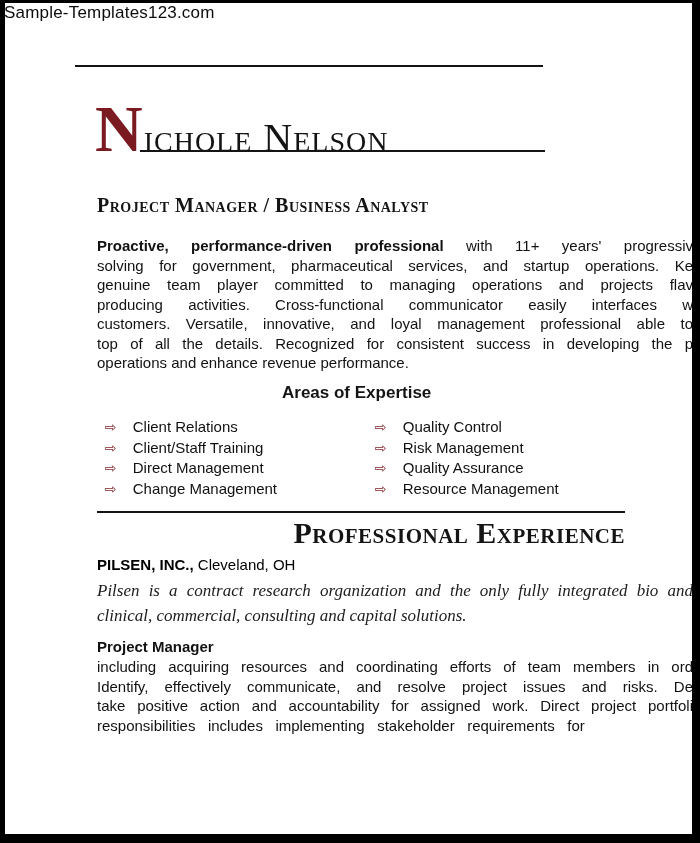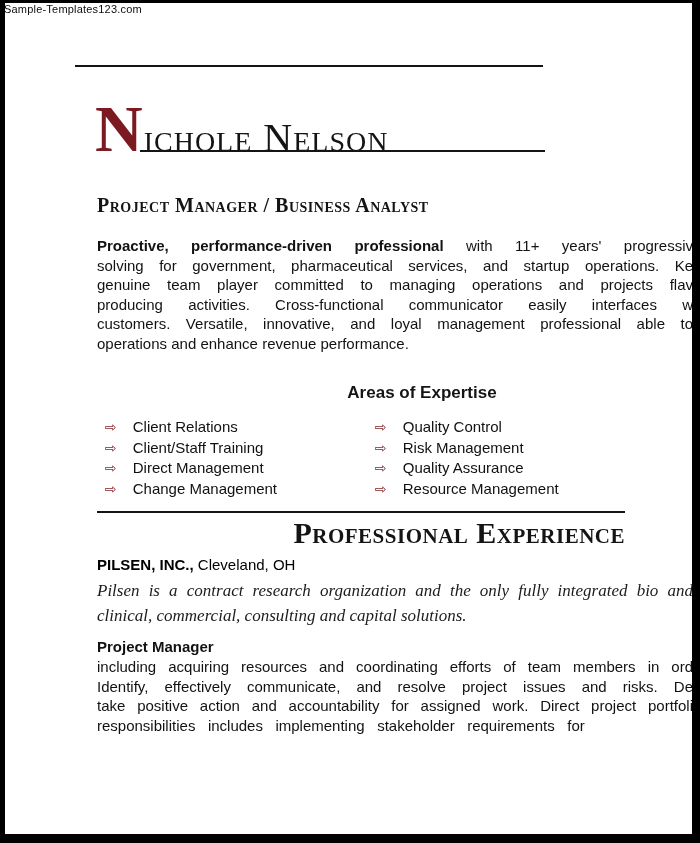--- a/index.html
+++ b/index.html
@@ -6,42 +6,42 @@
   #page{
     position:relative;width:700px;height:843px;background:#ffffff;
     overflow:hidden;font-family:"Liberation Sans",sans-serif;color:#111;
   }
   .border{position:absolute;background:#000;}
   #border-top{left:0;top:0;width:700px;height:3px;}
   #border-left{left:0;top:0;width:5px;height:843px;}
   #border-right{left:692px;top:0;width:8px;height:843px;}
   #border-bottom{left:0;top:834px;width:700px;height:9px;}
 
-  .watermark{position:absolute;left:4px;top:3px;font-size:11px;letter-spacing:0.2px;color:#0d0d0d;}
+  .watermark{position:absolute;left:4px;top:3px;font-size:17px;letter-spacing:0.2px;color:#0d0d0d;}
 
   .rule{position:absolute;height:2px;background:#141414;}
   #rule-top{left:75px;top:65px;width:468px;}
   #rule-name{left:140px;top:150px;width:405px;}
   #rule-section{left:97px;top:511px;width:528px;}
 
   #name-block{position:absolute;left:95px;top:96px;display:flex;align-items:baseline;
     font-family:"Liberation Serif",serif;line-height:1;}
   #name-initial{font-size:66px;font-weight:bold;}
   #name-rest{font-size:40px;font-variant:small-caps;letter-spacing:1px;margin-left:1px;color:#141414;}
 
   #resume-title{position:absolute;left:97px;top:194px;font-family:"Liberation Serif",serif;
     font-variant:small-caps;font-weight:bold;font-size:20px;letter-spacing:0.5px;color:#141414;}
 
   .para{position:absolute;left:97px;width:596px;font-size:15px;line-height:19.5px;color:#121212;}
   #summary-para{top:236px;}
   .jline{text-align:justify;text-align-last:justify;-moz-text-align-last:justify;white-space:normal;}
   .pline{text-align:left;white-space:pre;overflow:hidden;}
   .lead-bold{font-weight:bold;}
 
-  #expertise-heading{position:absolute;left:282px;top:383px;width:280px;text-align:center;
+  #expertise-heading{position:absolute;left:282px;top:383px;width:280px;text-align:left;
     font-weight:bold;font-size:17px;color:#141414;}
   .exp-col{position:absolute;top:417px;font-size:15px;line-height:19.5px;}
   #exp-col-left{left:105px;}
   #exp-col-right{left:375px;}
   .exp-item{display:flex;align-items:baseline;}
   .arrow{font-family:"DejaVu Sans",sans-serif;font-size:14px;margin-right:16px;line-height:19.5px;}
 
   #prof-exp-heading{position:absolute;left:225px;top:516px;width:400px;text-align:right;
     font-family:"Liberation Serif",serif;font-variant:small-caps;font-weight:bold;
     font-size:30px;letter-spacing:0.5px;color:#141414;}
@@ -70,20 +70,21 @@
   <div class="rule" id="rule-name"></div>
 
   <div id="resume-title">Project Manager / Business Analyst</div>
 
   <div class="para" id="summary-para">
     <div class="jline"><span class="lead-bold">Proactive, performance-driven professional</span><span> with 11+ years' progressiv</span></div>
     <div class="jline">solving for government, pharmaceutical services, and startup operations. Ke</div>
     <div class="jline">genuine team player committed to managing operations and projects flav</div>
     <div class="jline">producing activities. Cross-functional communicator easily interfaces w</div>
     <div class="jline">customers. Versatile, innovative, and loyal management professional able to</div>
+    <div class="jline">top of all the details. Recognized for consistent success in developing the p</div>
     <div class="pline">operations and enhance revenue performance.</div>
   </div>
 
   <div id="expertise-heading">Areas of Expertise</div>
 
   <div class="exp-col" id="exp-col-left">
     <div class="exp-item">
       <span class="arrow" style="color: rgb(123, 26, 32);">⇨</span>
       <span>Client Relations</span>
       </div>

